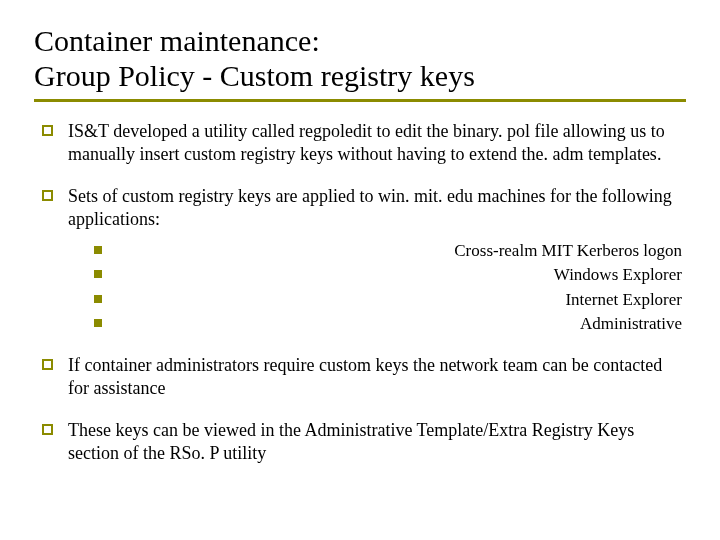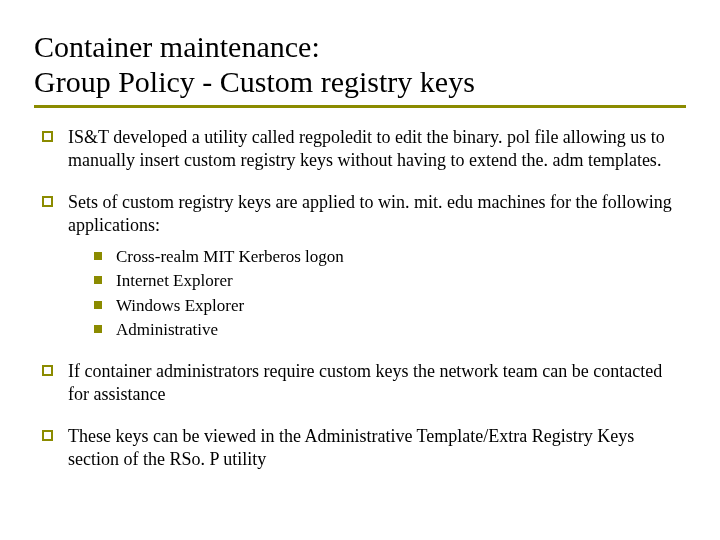--- a/index.html
+++ b/index.html
@@ -6,21 +6,21 @@
     margin: 0;
     padding: 0;
     width: 720px;
     height: 540px;
     background: #ffffff;
     font-family: "Times New Roman", Times, serif;
     color: #000000;
     overflow: hidden;
   }
   .slide {
-    padding: 30px 34px 20px 34px;
+    padding: 24px 34px 20px 34px;
     box-sizing: border-box;
   }
   .title {
     font-size: 30px;
     line-height: 1.15;
     margin: 0 0 6px 0;
     font-weight: normal;
   }
   .rule {
     border: none;
@@ -48,20 +48,21 @@
     height: 11px;
     border: 2px solid #8b8b00;
     box-sizing: border-box;
     background: transparent;
   }
   ul.level2 {
     list-style: none;
     padding: 0;
     margin: 10px 0 0 24px;
     font-size: 17px;
+    text-align: right;
   }
   ul.level2 > li {
     position: relative;
     padding-left: 24px;
     margin-bottom: 3px;
   }
   ul.level2 > li::before {
     content: "";
     position: absolute;
     left: 2px;
@@ -85,24 +86,24 @@
     <li>
       <span>IS&amp;T developed a utility called regpoledit to edit the binary. pol file allowing us to manually insert custom registry keys without having to extend the. adm templates.</span>
     </li>
     <li>
       <span>Sets of custom registry keys are applied to win. mit. edu machines for the following applications:</span>
       <ul class="level2">
         <li>
           <span>Cross-realm MIT Kerberos logon</span>
         </li>
         <li>
-          <span>Internet Explorer</span>
+          <span>Windows Explorer</span>
         </li>
         <li>
-          <span>Windows Explorer</span>
+          <span>Internet Explorer</span>
         </li>
         <li>
           <span>Administrative</span>
         </li>
       </ul>
     </li>
     <li>
       <span>If container administrators require custom keys the network team can be contacted for assistance</span>
     </li>
     <li>

